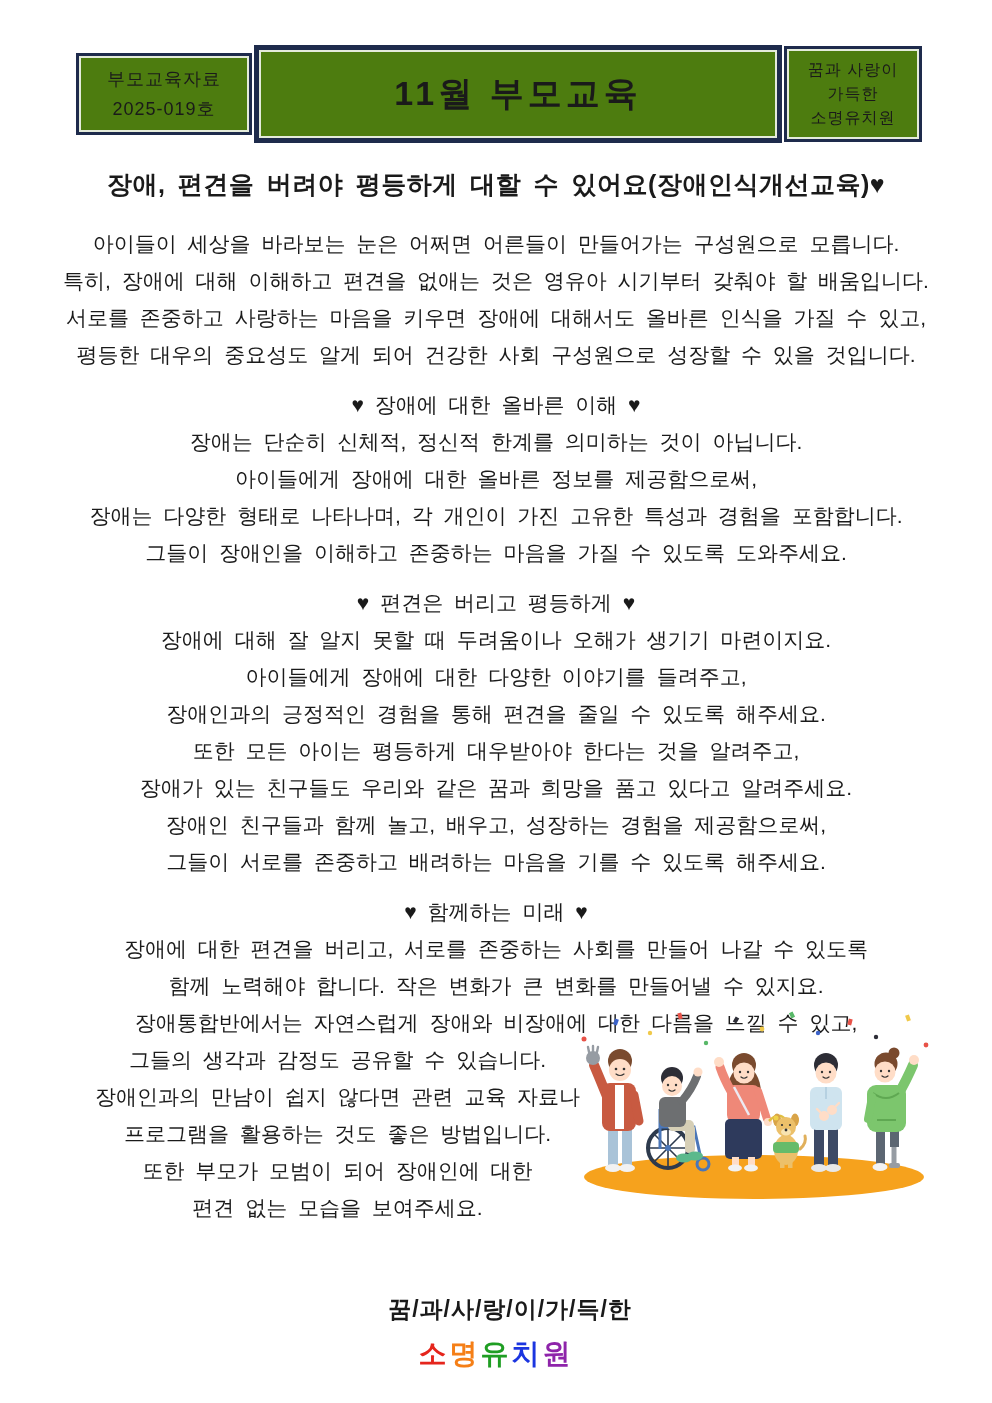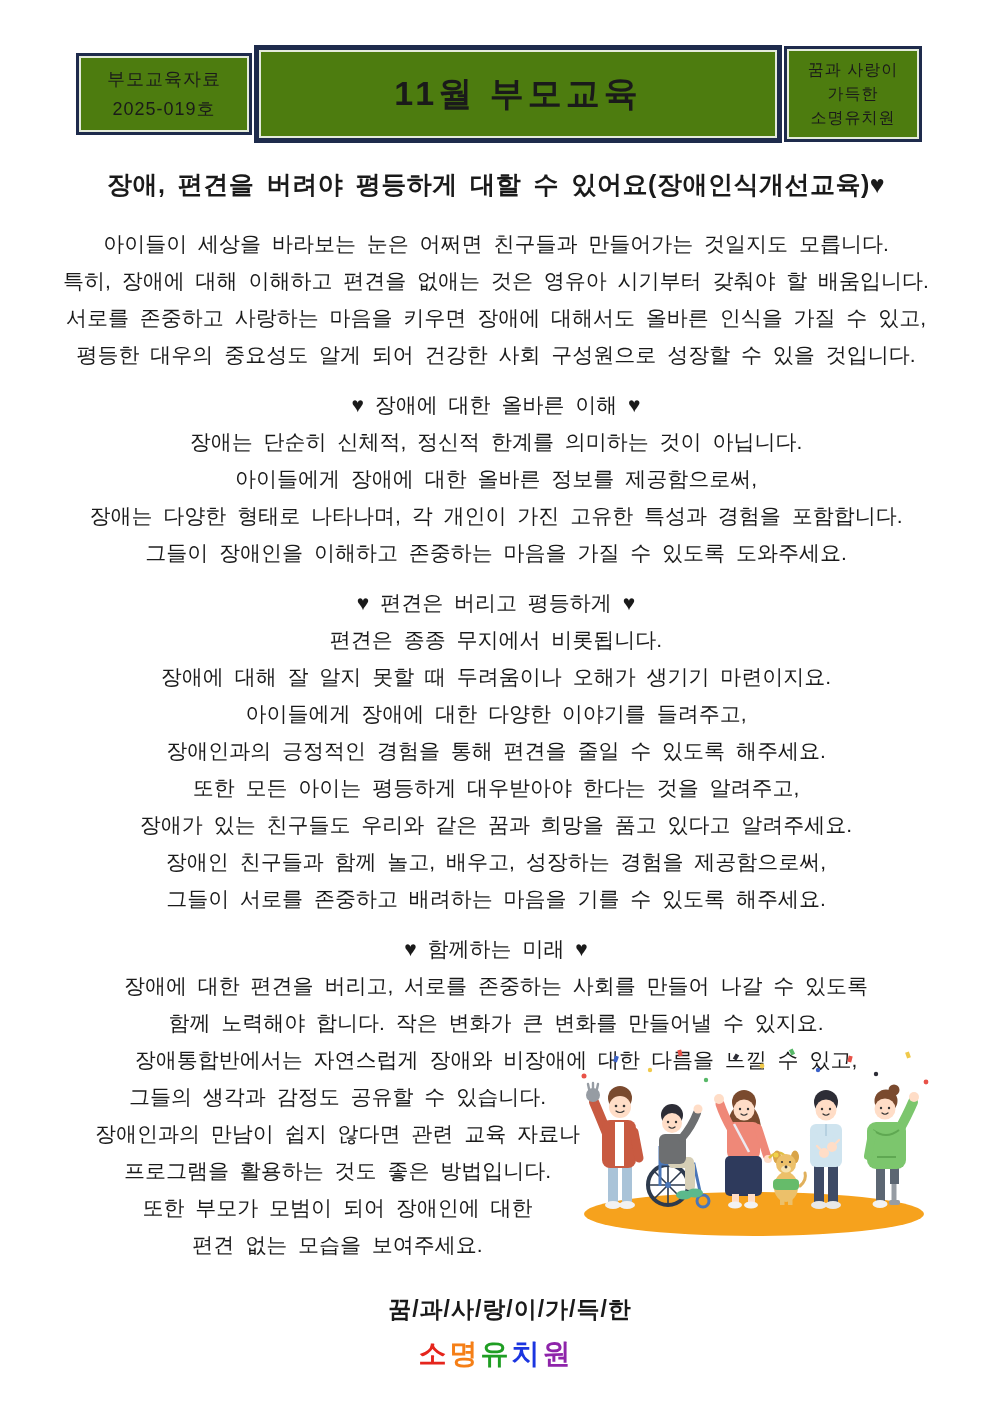--- a/index.html
+++ b/index.html
@@ -77,37 +77,36 @@
       <div>꿈과 사랑이</div>
       <div>가득한</div>
       <div>소명유치원</div>
     </div>
   </div>
 
   <div class="content">
     <div class="doc-title">장애, 편견을 버려야 평등하게 대할 수 있어요(장애인식개선교육)♥</div>
 
     <div class="intro">
-      <div class="line">아이들이 세상을 바라보는 눈은 어쩌면 친구들과 만들어가는 것일지도 모릅니다.</div>
+      <div class="line">아이들이 세상을 바라보는 눈은 어쩌면 어른들이 만들어가는 구성원으로 모릅니다.</div>
       <div class="line">특히, 장애에 대해 이해하고 편견을 없애는 것은 영유아 시기부터 갖춰야 할 배움입니다.</div>
       <div class="line">서로를 존중하고 사랑하는 마음을 키우면 장애에 대해서도 올바른 인식을 가질 수 있고,</div>
       <div class="line">평등한 대우의 중요성도 알게 되어 건강한 사회 구성원으로 성장할 수 있을 것입니다.</div>
     </div>
 
     <div class="section">
       <div class="section-heading">♥ 장애에 대한 올바른 이해 ♥</div>
       <div class="line">장애는 단순히 신체적, 정신적 한계를 의미하는 것이 아닙니다.</div>
       <div class="line">아이들에게 장애에 대한 올바른 정보를 제공함으로써,</div>
       <div class="line">장애는 다양한 형태로 나타나며, 각 개인이 가진 고유한 특성과 경험을 포함합니다.</div>
       <div class="line">그들이 장애인을 이해하고 존중하는 마음을 가질 수 있도록 도와주세요.</div>
     </div>
 
     <div class="section">
       <div class="section-heading">♥ 편견은 버리고 평등하게 ♥</div>
-      <div class="line">편견은 종종 무지에서 비롯됩니다.</div>
       <div class="line">장애에 대해 잘 알지 못할 때 두려움이나 오해가 생기기 마련이지요.</div>
       <div class="line">아이들에게 장애에 대한 다양한 이야기를 들려주고,</div>
       <div class="line">장애인과의 긍정적인 경험을 통해 편견을 줄일 수 있도록 해주세요.</div>
       <div class="line">또한 모든 아이는 평등하게 대우받아야 한다는 것을 알려주고,</div>
       <div class="line">장애가 있는 친구들도 우리와 같은 꿈과 희망을 품고 있다고 알려주세요.</div>
       <div class="line">장애인 친구들과 함께 놀고, 배우고, 성장하는 경험을 제공함으로써,</div>
       <div class="line">그들이 서로를 존중하고 배려하는 마음을 기를 수 있도록 해주세요.</div>
     </div>
 
     <div class="section">

